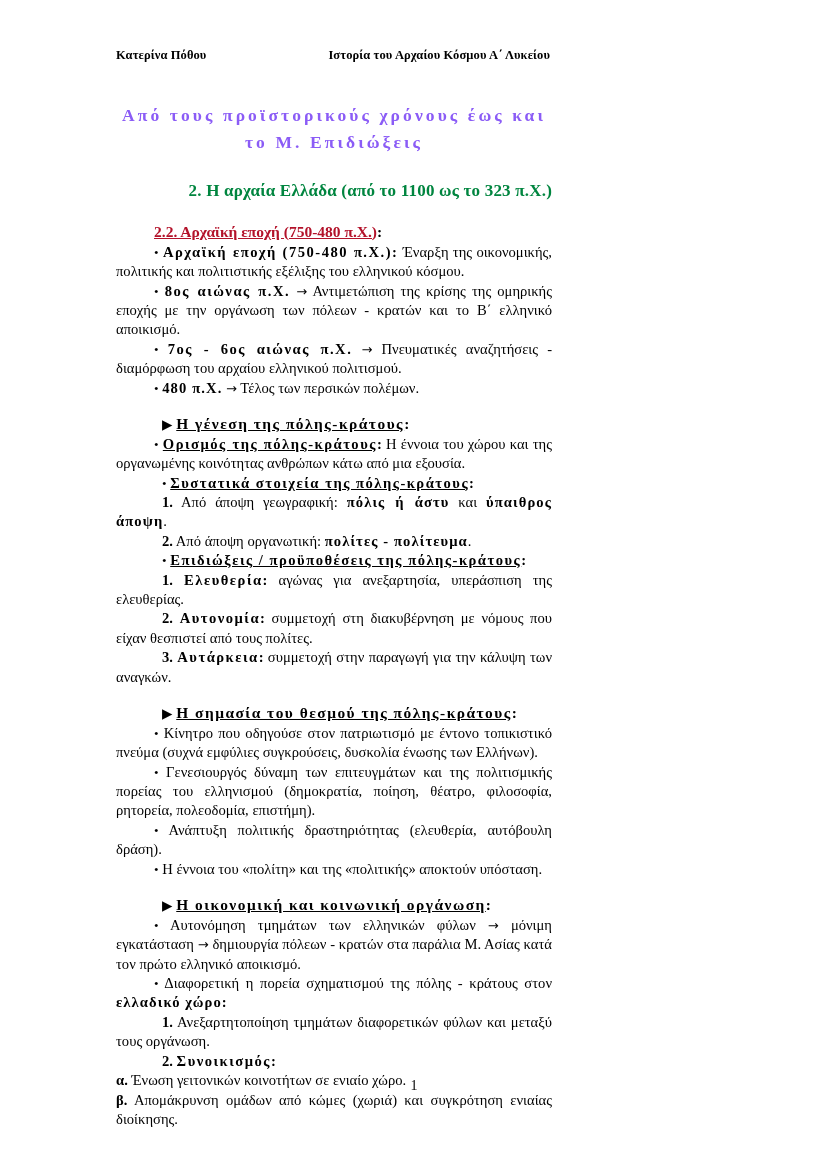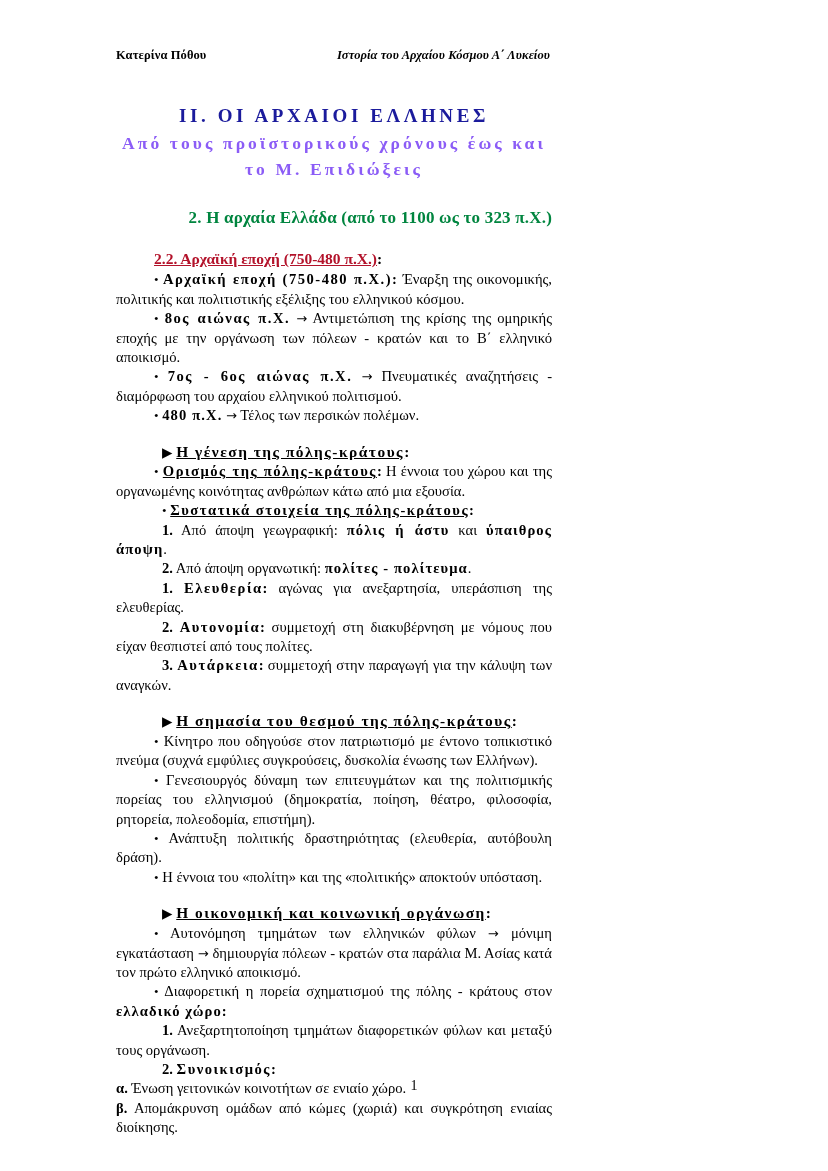--- a/index.html
+++ b/index.html
@@ -28,21 +28,21 @@
   .runhead {
     display: flex;
     justify-content: space-between;
     align-items: baseline;
     font-weight: bold;
     font-size: 12.5px;
     letter-spacing: 0.1px;
     margin: 0 0 2px 0;
   }
   .runhead .left { }
-  .runhead .right { font-style: italic; padding-right: 2px; text-align: right;}
+  .runhead .right { padding-right: 2px; text-align: right;}
 
   
   .title-block { margin-top: 40px; text-align: center; }
   .title-main {
     color: #1b1b9c;
     font-weight: bold;
     font-size: 19px;
     letter-spacing: 3.6px;
     line-height: 1.35;
     margin: 0;
@@ -124,21 +124,20 @@
 <body>
 
 <div class="page">
 
   <div class="runhead">
     <span class="left">Κατερίνα Πόθου</span>
     <span class="right">Ιστορία του Αρχαίου Κόσμου Α΄ Λυκείου</span>
   </div>
 
   <div class="title-block">
-    <div class="title-main">II. ΟΙ ΑΡΧΑΙΟΙ ΕΛΛΗΝΕΣ</div>
     <div class="title-sub">Από τους προϊστορικούς χρόνους έως και</div>
     <div class="title-sub">το Μ. Επιδιώξεις</div>
   </div>
   <div class="title-green">2. Η αρχαία Ελλάδα (από το 1100 ως το 323 π.Χ.)</div>
 
   <div class="content">
 
     <div class="h-red">
       <span class="u">2.2. Αρχαϊκή εποχή (750-480 π.Χ.)</span><span class="blk">:</span>
     </div>
@@ -184,20 +183,24 @@
     </p>
 
     <p class="ind2">
       <span class="b">1.</span><span> Από άποψη γεωγραφική: </span><span class="b sp2">πόλις ή άστυ</span><span> και </span><span class="b sp2">ύπαιθρος άποψη</span><span>.</span>
     </p>
 
     <p class="ind2">
       <span class="b">2.</span><span> Από άποψη οργανωτική: </span><span class="b sp2">πολίτες - πολίτευμα</span><span>.</span>
     </p>
 
+    <p class="ind2">
+      <span class="bullet">•</span>
+      <span class="b u sp">Επιδιώξεις / προϋποθέσεις της πόλης-κράτους</span><span class="b">:</span>
+    </p>
 
     <p class="ind2">
       <span class="b">1.</span>
       <span class="b sp">Ελευθερία</span><span class="b">:</span><span> αγώνας για ανεξαρτησία, υπεράσπιση της ελευθερίας.</span>
     </p>
 
     <p class="ind2">
       <span class="b">2.</span>
       <span class="b sp">Αυτονομία</span><span class="b">:</span><span> συμμετοχή στη διακυβέρνηση με νόμους που είχαν θεσπιστεί από τους πολίτες.</span>
     </p>

